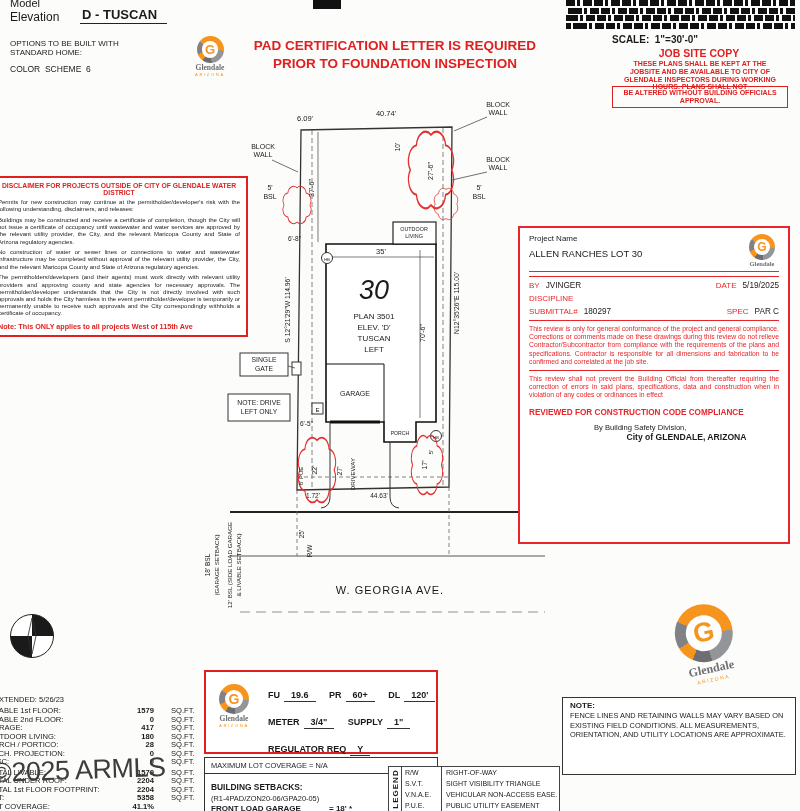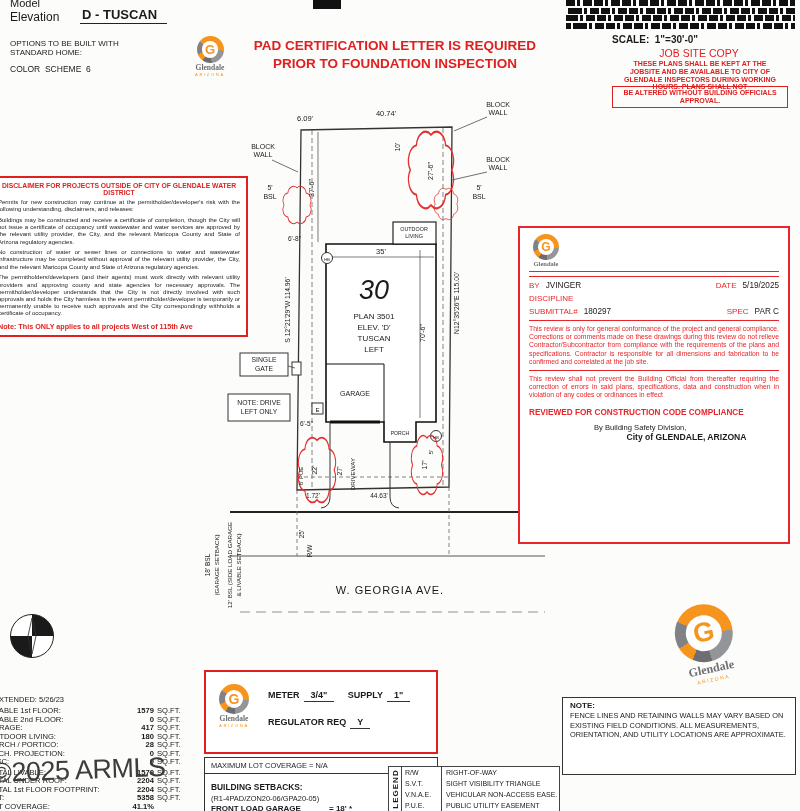--- a/index.html
+++ b/index.html
@@ -36,21 +36,21 @@
 .cbx.checked::after{content:"✔";position:absolute;left:-1px;top:-4px;font-size:11px;color:#e8252a}
 .spara{color:#e8252a;font-size:6.8px;line-height:8.2px;text-align:justify;margin:4px 0}
 .sreviewed{color:#e8252a;font-weight:bold;font-size:8.2px;text-align:left;margin:8px 0 6px}
 .sdiv{font-size:7.6px;margin-left:26%}
 .scity{font-size:8.6px;font-weight:bold;text-align:center;margin-left:26%}
 
 
 .arow{display:flex;width:202px;font-size:7.6px;line-height:8.5px}
 .alabel{flex:1}
 .aval{width:30px;text-align:right;font-weight:bold}
-.aunit{width:36px;padding-left:3px}
+.aunit{width:36px;padding-left:17px}
 .mt2{margin-top:2px}
 
 
 .util-box{border:2px solid #e02020;background:#fff;width:234px;height:84px}
 .ulabel{font-weight:bold;font-size:9px;margin-right:4px}
 .uval{font-size:9px;font-weight:600;border-bottom:1.1px solid #333;padding:0 7px 1px;margin-right:9px}
 .urow{margin:0 0 9px 0;white-space:nowrap}
 
 
 .sb-box{border:1.6px solid #333;background:#fff;width:234px;height:64px;padding:2px 6px}
@@ -230,35 +230,39 @@
   <div class="abs red" style="left:235px;top:56px;width:320px;text-align:center;font-weight:bold;font-size:13.5px">PRIOR TO FOUNDATION INSPECTION</div>
 
   <div class="abs" style="left:566px;top:0;width:229px">
     <div class="bc-row"></div>
       <div class="bc-row" style="background-position-x:7px"></div>
     <div class="bc-row" style="background-position-x:3px"></div>
       <div class="bc-row" style="background-position-x:12px"></div>
   </div>
 
   <div class="abs pre" style="left:612px;top:34px;font-size:10px;font-weight:600">SCALE:  1"=30'-0"</div>
-  <div class="abs red" style="left:600px;top:47px;width:198px;text-align:center;font-weight:normal;font-size:10.5px">JOB SITE COPY</div>
+  <div class="abs red" style="left:600px;top:47px;width:198px;text-align:center;font-weight:bold;font-size:10.5px">JOB SITE COPY</div>
   <div class="abs red" style="left:618px;top:60px;width:164px;text-align:center;font-weight:bold;font-size:7px;line-height:7.8px">THESE PLANS SHALL BE KEPT AT THE JOBSITE AND BE AVAILABLE TO CITY OF GLENDALE INSPECTORS DURING WORKING HOURS.  PLANS SHALL NOT</div>
   <div class="abs red" style="left:612px;top:86px;width:176px;border:1.6px solid #e02020;padding:2px 4px;text-align:center;font-weight:bold;font-size:7px;line-height:7.8px">BE ALTERED WITHOUT BUILDING OFFICIALS APPROVAL.</div>
 
   <div class="abs disc-box" style="left:-10px;top:176px">
     <div class="disc-title">DISCLAIMER FOR PROJECTS OUTSIDE OF CITY OF GLENDALE WATER DISTRICT</div>
     <div class="disc-p">Permits for new construction may continue at the permitholder/developer's risk with the following understanding, disclaimers, and releases:</div>
     <div class="disc-p">Buildings may be constructed and receive a certificate of completion, though the City will not issue a certificate of occupancy until wastewater and water services are approved by the relevant utility provider, the City, and the relevant Maricopa County and State of Arizona regulatory agencies.</div>
     <div class="disc-p">No construction of water or sewer lines or connections to water and wastewater infrastructure may be completed without approval of the relevant utility provider, the City, and the relevant Maricopa County and State of Arizona regulatory agencies.</div>
     <div class="disc-p">The permitholders/developers (and their agents) must work directly with relevant utility providers and approving county and state agencies for necessary approvals. The permitholder/developer understands that the City is not directly involved with such approvals and holds the City harmless in the event permitholder/developer is temporarily or permanently unable to receive such approvals and the City correspondingly withholds a certificate of occupancy.</div>
     <div class="disc-note">Note: This ONLY applies to all projects West of 115th Ave</div>
   </div>
 
   <div class="abs stamp" style="left:518px;top:226px">
     <div style="display:flex;justify-content:space-between">
+      <div>
+        <div style="font-size:8px">Project Name</div>
+        <div style="font-size:9.5px;margin-top:5px">ALLEN RANCHES LOT 30</div>
+      </div>
       <div style="width:34px">
         <div class="glogo" style="width:26px;height:26px">
             <span class="g" style="font-size:12px">G</span>
           </div>
         <div class="glogo-name" style="font-size:6.5px">Glendale</div>
       </div>
     </div>
     <div class="rhr"></div>
     <div class="rhr"></div>
     <div style="display:flex;align-items:baseline;margin:4px 0">
@@ -360,20 +364,25 @@
 
   <div class="abs util-box" style="left:204px;top:670px">
     <div class="abs" style="left:8px;top:12px;width:40px">
       <div class="glogo" style="width:30px;height:30px">
           <span class="g" style="font-size:14px">G</span>
         </div>
       <div class="glogo-name">Glendale</div>
       <div class="glogo-sub">ARIZONA</div>
     </div>
     <div class="abs" style="left:62px;top:12px;right:4px">
+      <div class="urow">
+        <span class="ulabel">FU</span><span class="uval">19.6</span>
+        <span class="ulabel">PR</span><span class="uval">60+</span>
+        <span class="ulabel">DL</span><span class="uval">120'</span>
+      </div>
       <div class="urow">
         <span class="ulabel">METER</span><span class="uval">3/4"</span>
         <span class="ulabel">SUPPLY</span><span class="uval">1"</span>
       </div>
       <div class="urow">
         <span class="ulabel">REGULATOR REQ</span><span class="uval">Y</span>
       </div>
     </div>
   </div>
 

